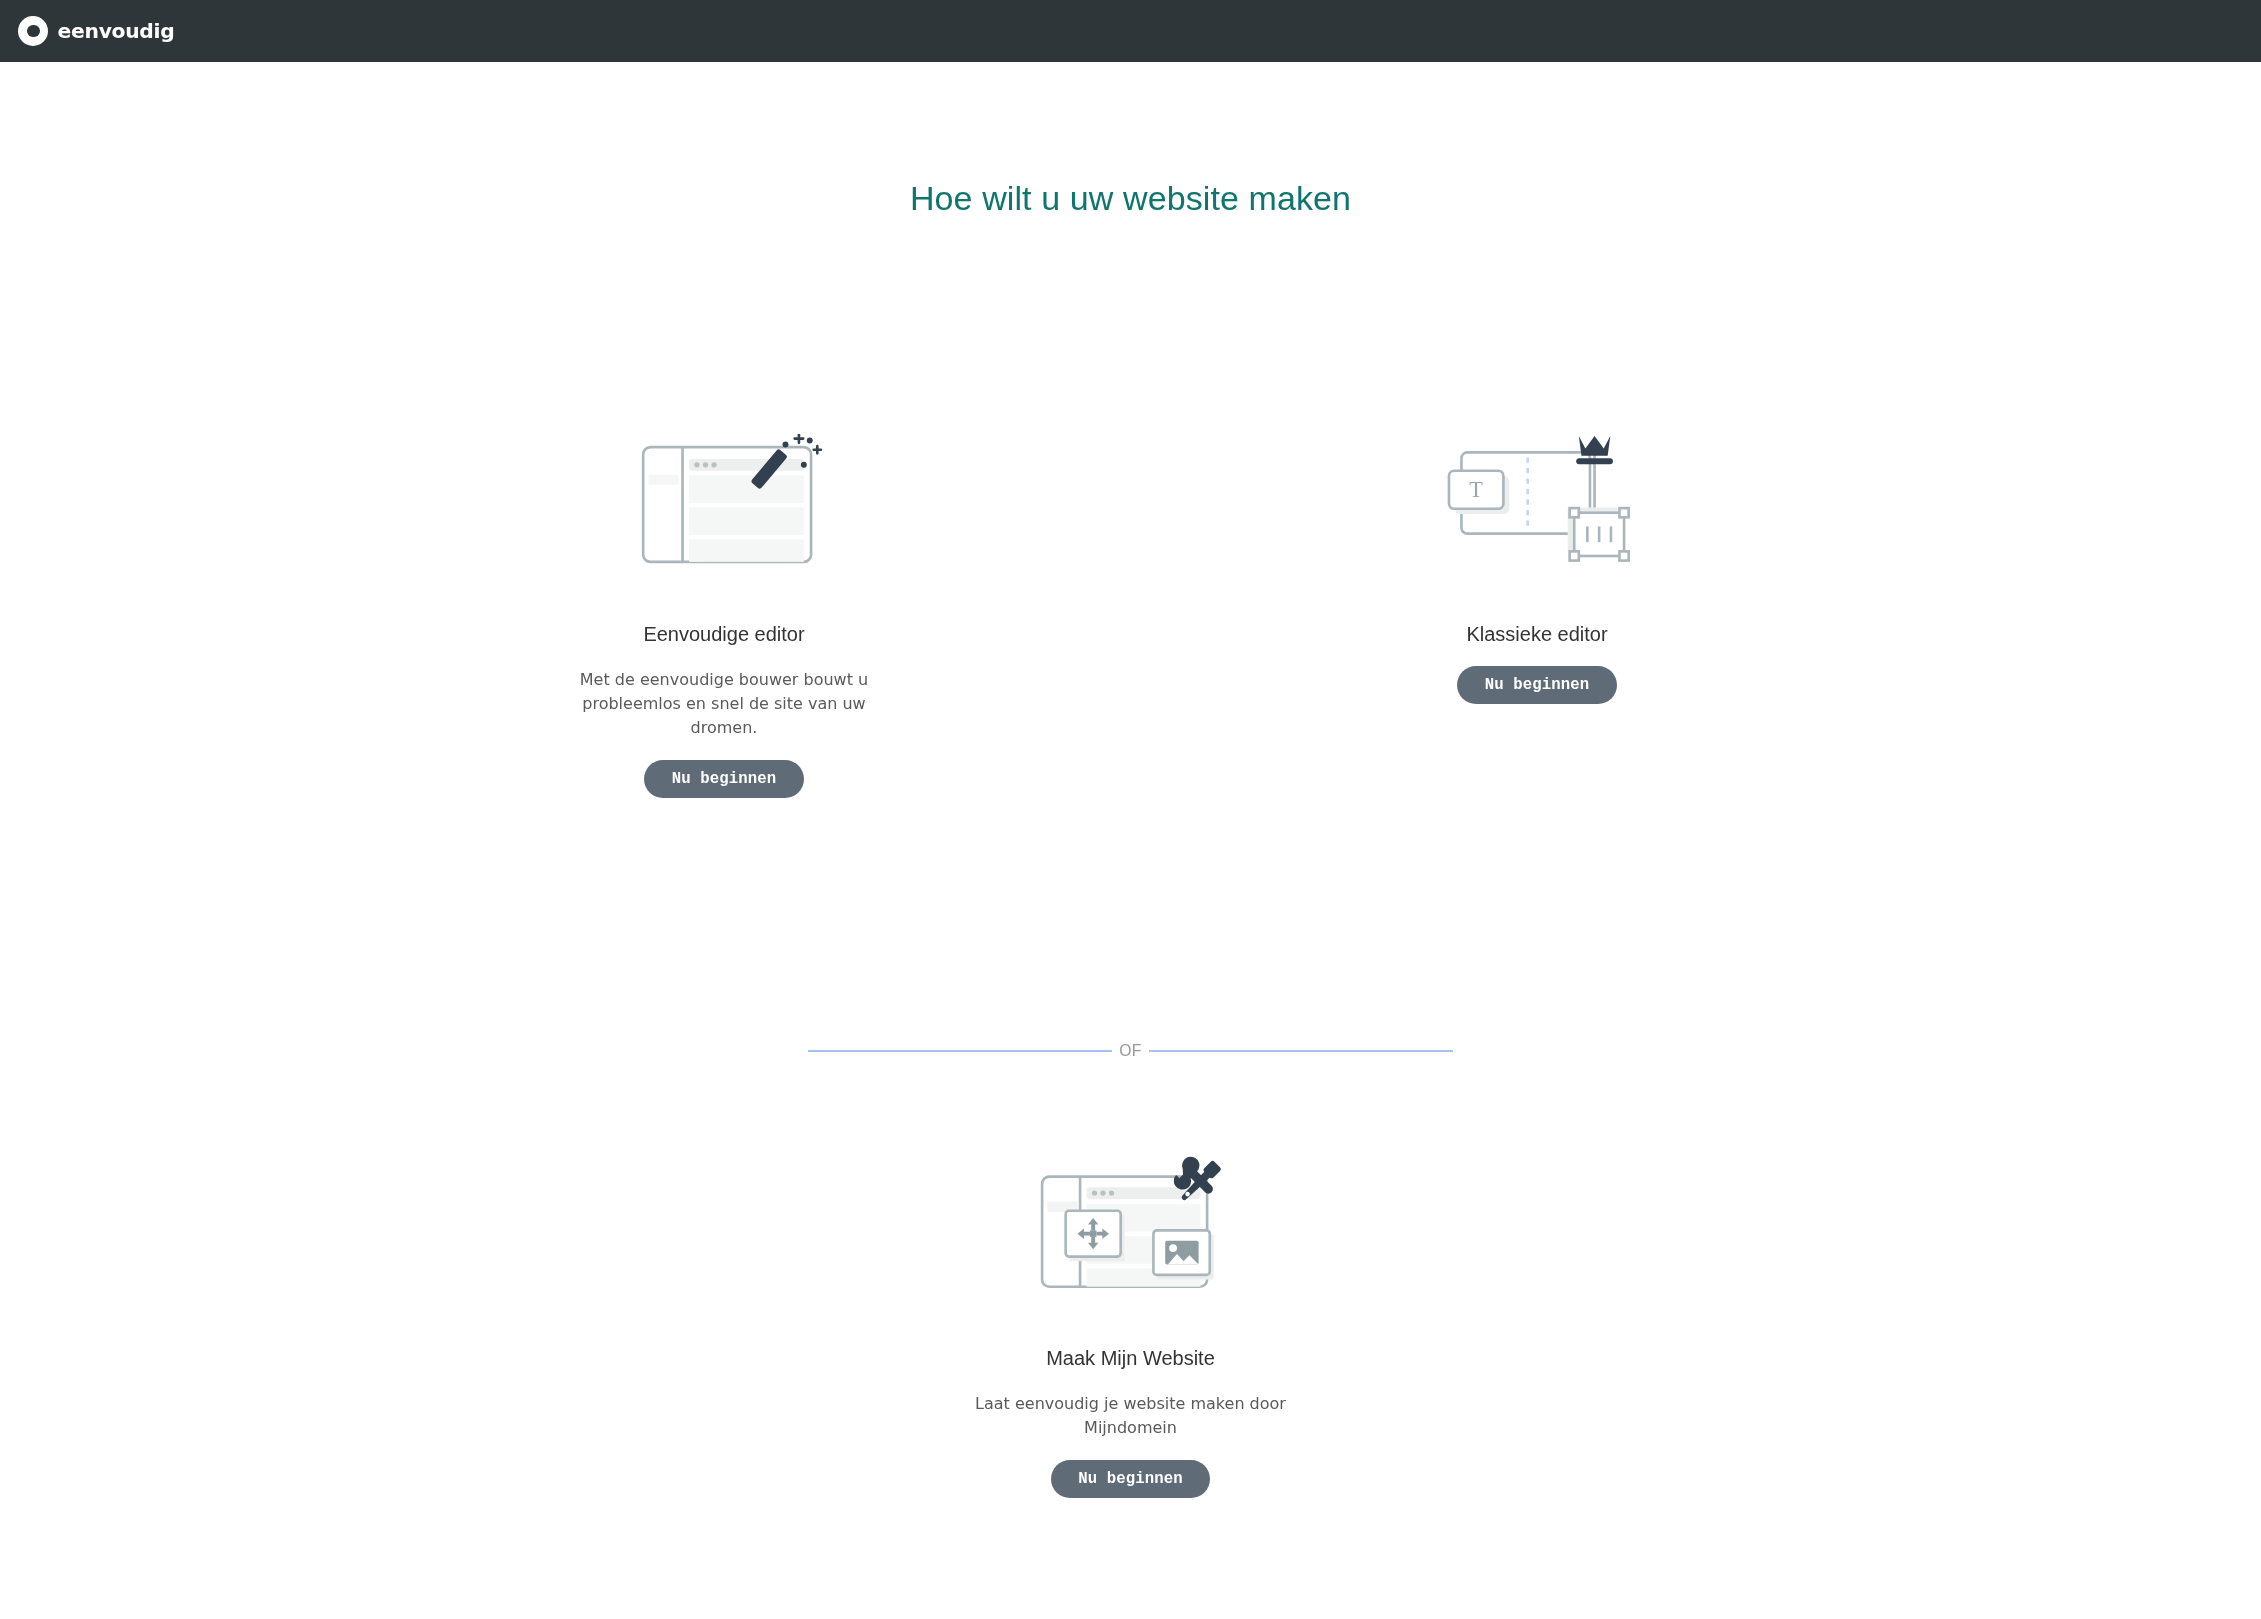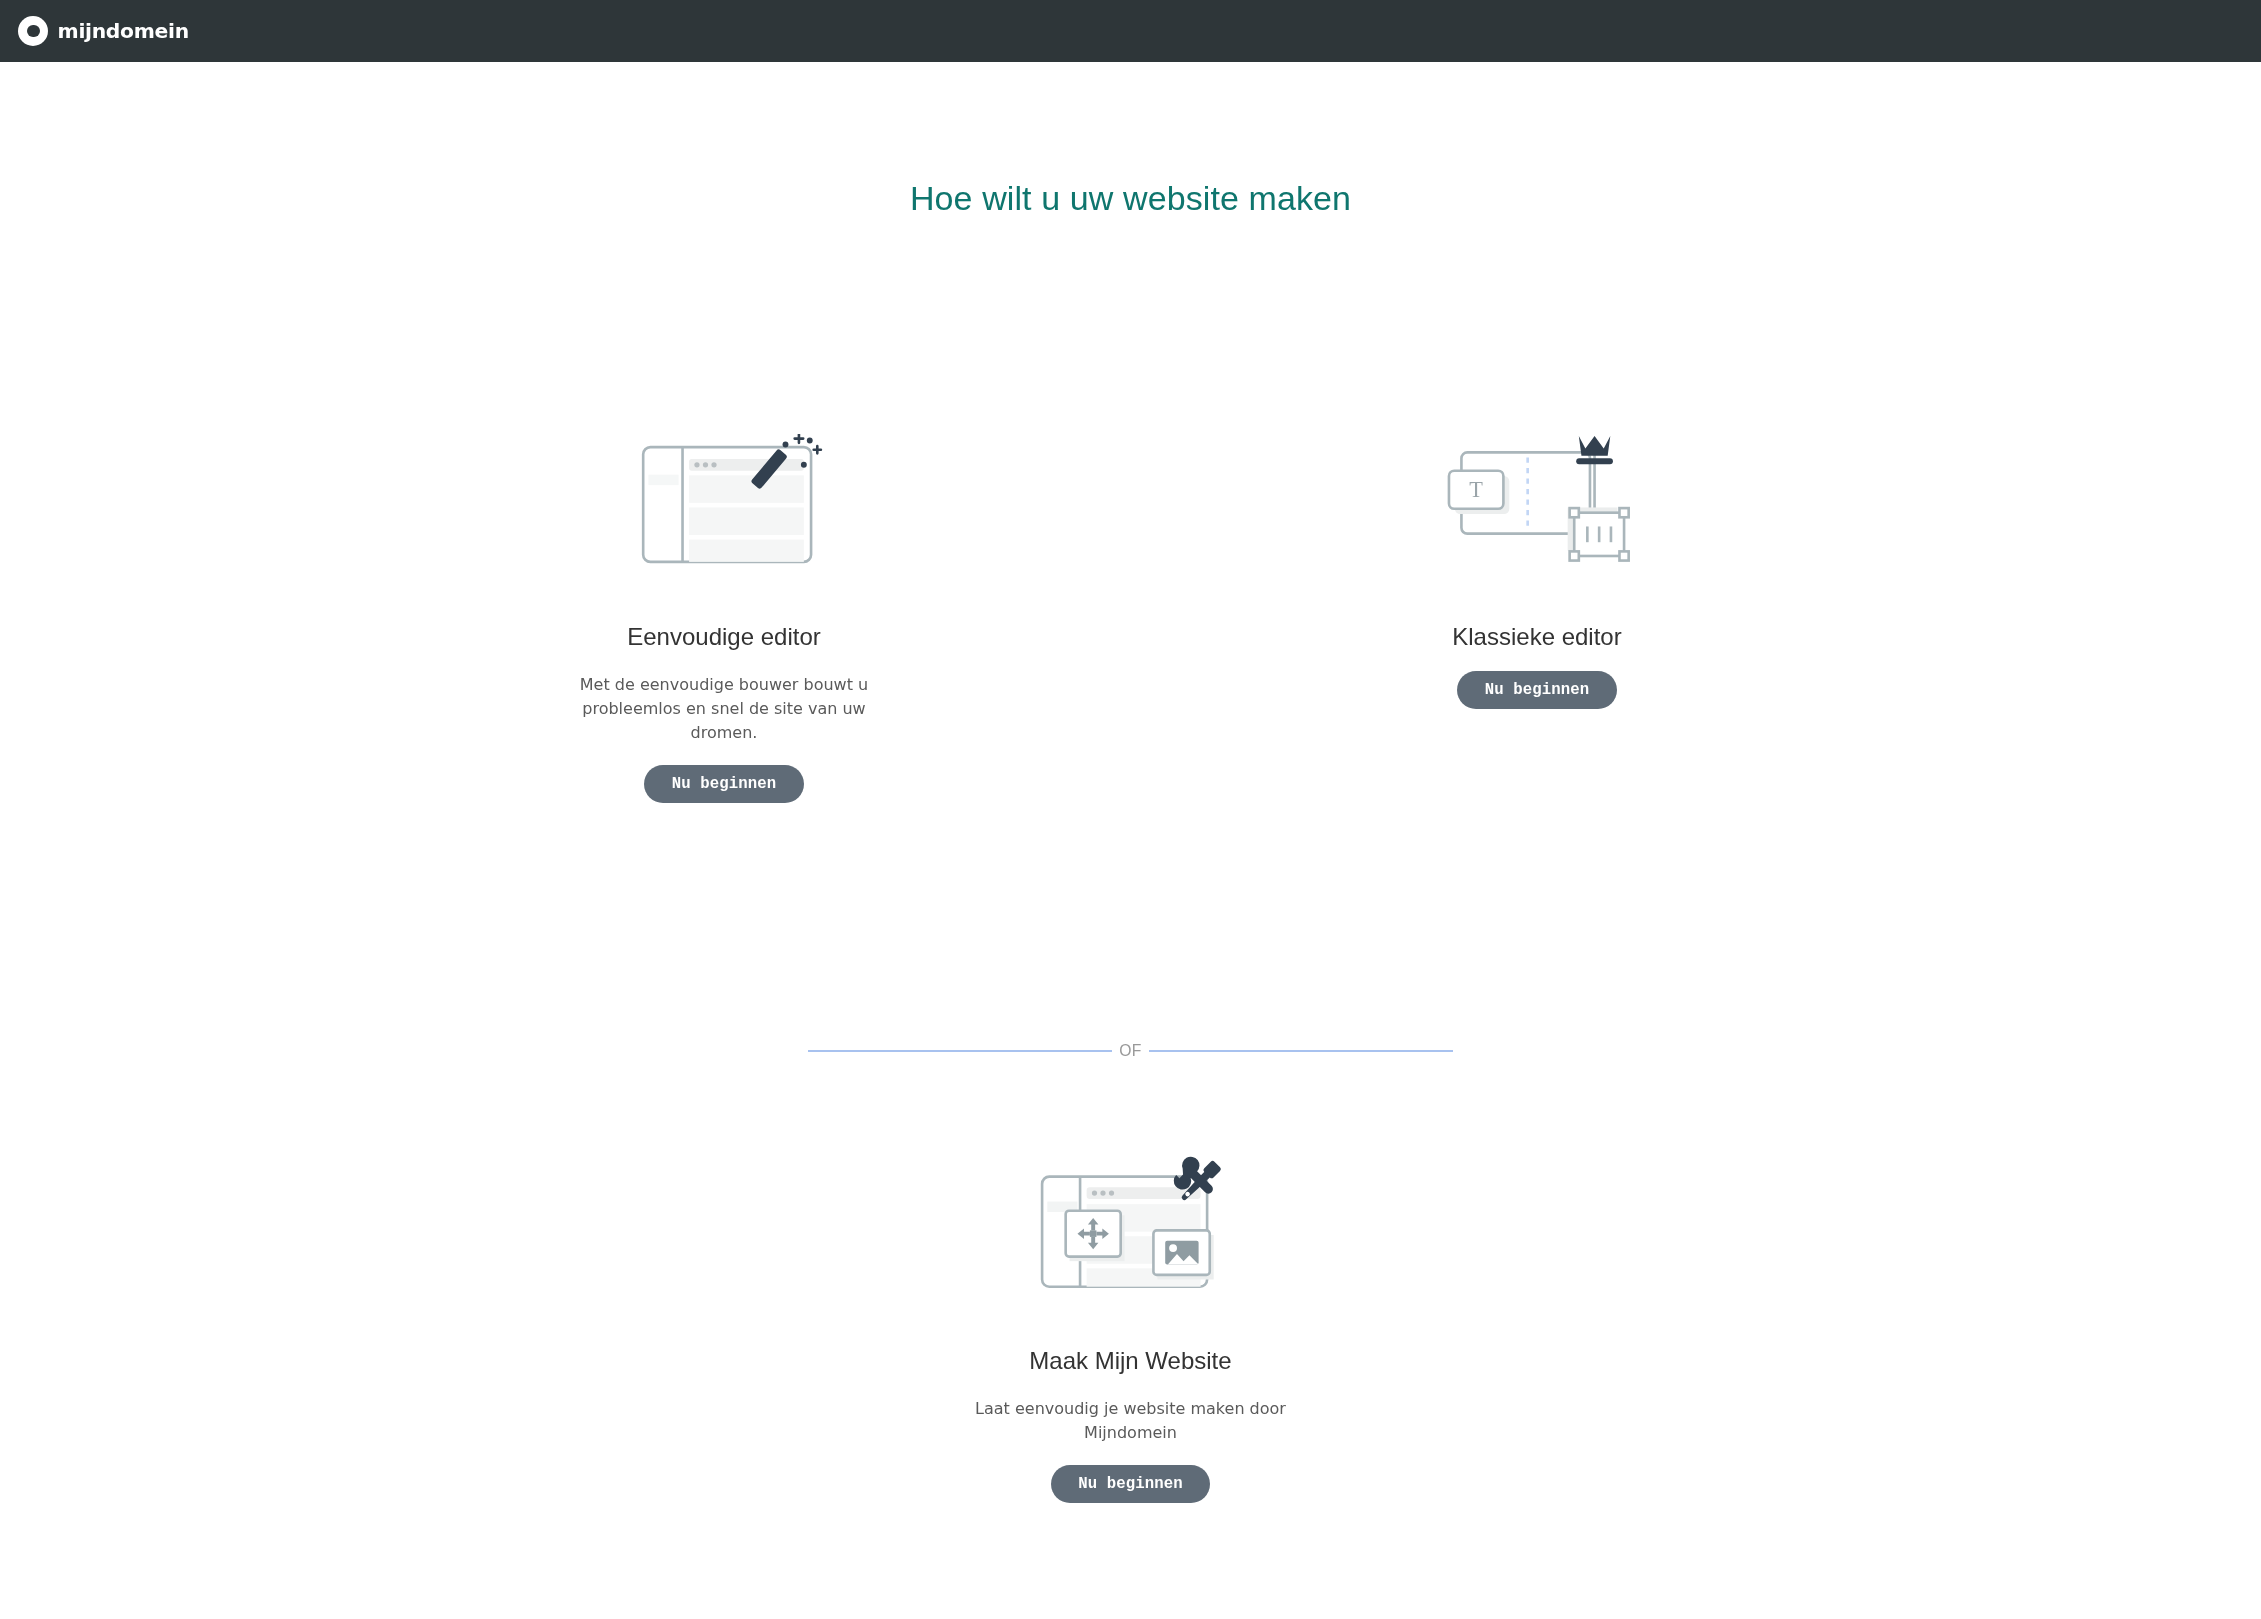--- a/index.html
+++ b/index.html
@@ -89,21 +89,21 @@
     align-items: center;
   }
   .illo-wrap {
     height: 171px;
     display: flex;
     align-items: center;
     justify-content: center;
   }
   .option-title {
     margin-top: 33px;
-    font-size: 24px;
+    font-size: 20px;
     color: #333333;
     font-weight: normal;
     text-align: center;
     font-family: "Liberation Sans", sans-serif;
   }
   .option-desc {
     margin-top: 21.6px;
     font-size: 16px;
     line-height: 1.52;
     color: #5a5a5a;
@@ -163,21 +163,21 @@
   #bottom-option .option-desc  { width: 367px; }
 
   svg { display: block; }
 </style>
 </head>
 <body>
 
 <div id="topbar">
   <div id="brand">
     <span id="logo-mark"></span>
-    <span id="brand-name">mijndomein</span>
+    <span id="brand-name">eenvoudig</span>
   </div>
 </div>
 
 <div id="page">
 
   <h1 id="page-title">Hoe wilt u uw website maken</h1>
 
   <div id="options-row">
 
     <div class="option-card">

